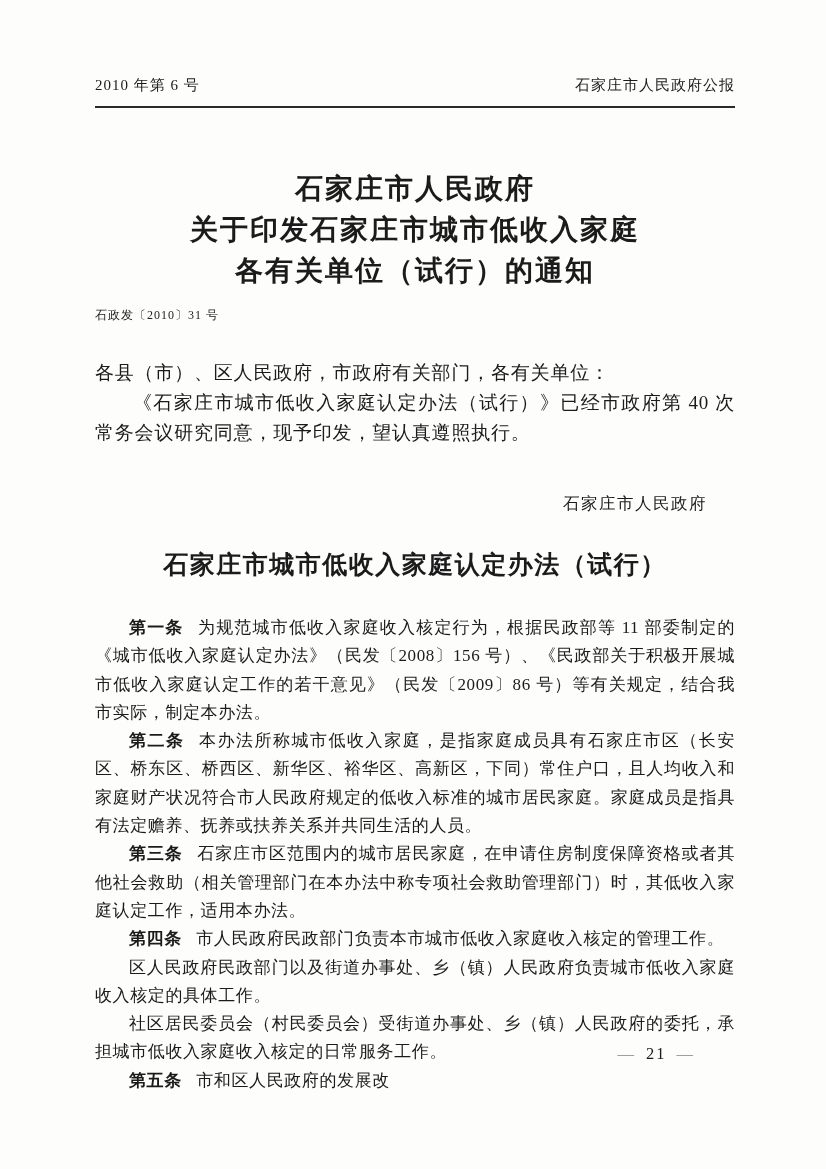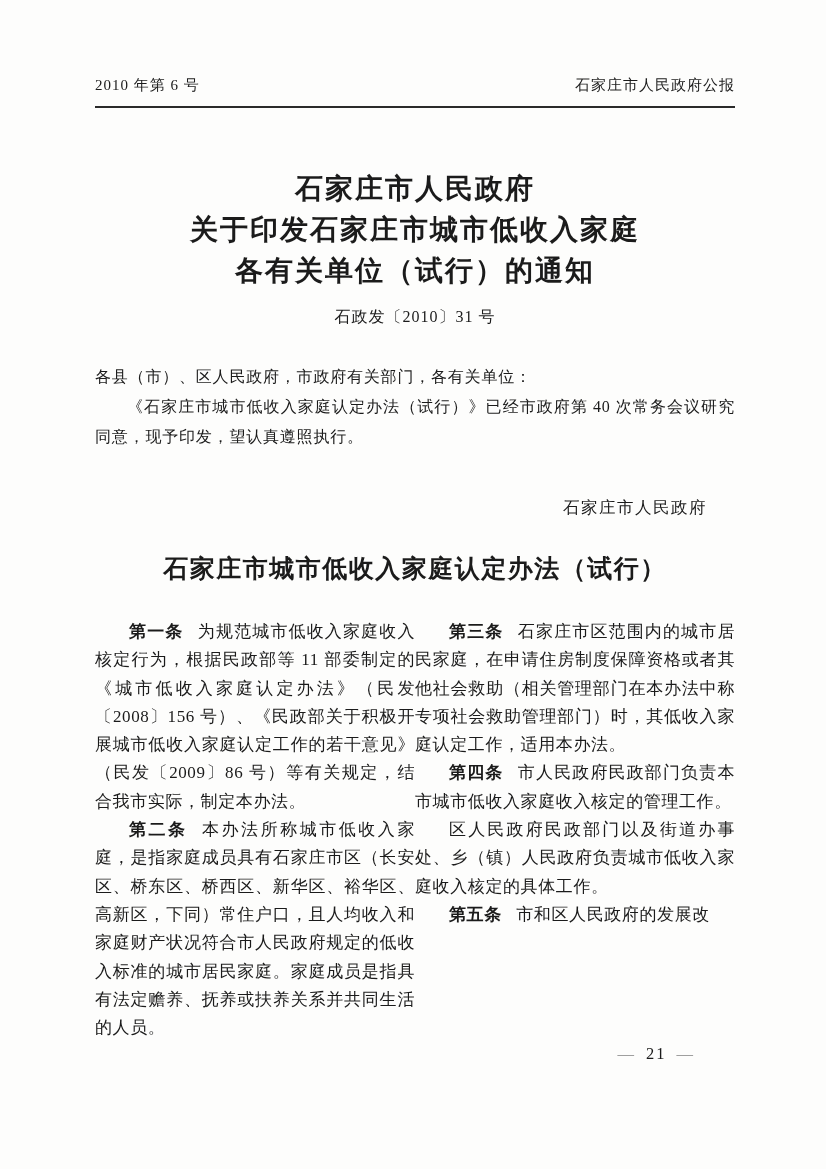--- a/index.html
+++ b/index.html
@@ -29,29 +29,28 @@
   .notice-title {
     margin-top: 60px;
     text-align: center;
     font-size: 28px;
     font-weight: bold;
     line-height: 41px;
     letter-spacing: 2px;
   }
   .doc-number {
     margin-top: 16px;
-    text-align: center;
-    font-size: 16px;
+    font-size: 12px;
     letter-spacing: 1px;
   }
 
   
   .intro {
     margin-top: 34px;
-    font-size: 16px;
+    font-size: 19px;
     line-height: 30px;
     letter-spacing: 0.8px;
     text-align: justify;
   }
   .intro .indent { text-indent: 2em; margin: 0; }
   .intro p { margin: 0; }
 
   
   .signature {
     margin-top: 40px;
@@ -70,20 +69,21 @@
     text-align: center;
     font-size: 25px;
     font-weight: bold;
     letter-spacing: 1.5px;
   }
 
   
   .columns {
     margin-top: 33px;
     display: flex;
+    flex-direction: column;
   }
   .col { flex: 1 1 0; min-width: 0; }
   .clause {
     margin: 0;
     font-size: 17px;
     line-height: 28.3px;
     letter-spacing: 0.6px;
     text-align: justify;
     text-indent: 2em;
   }
@@ -131,20 +131,21 @@
 
   <div class="columns">
     <div class="col">
       <p class="clause"><b class="clause-label">第一条</b><span>为规范城市低收入家庭收入核定行为，根据民政部等 11 部委制定的《城市低收入家庭认定办法》（民发〔2008〕156 号）、《民政部关于积极开展城市低收入家庭认定工作的若干意见》（民发〔2009〕86 号）等有关规定，结合我市实际，制定本办法。</span></p>
       <p class="clause"><b class="clause-label">第二条</b><span>本办法所称城市低收入家庭，是指家庭成员具有石家庄市区（长安区、桥东区、桥西区、新华区、裕华区、高新区，下同）常住户口，且人均收入和家庭财产状况符合市人民政府规定的低收入标准的城市居民家庭。家庭成员是指具有法定赡养、抚养或扶养关系并共同生活的人员。</span></p>
     </div>
     <div class="col">
       <p class="clause"><b class="clause-label">第三条</b><span>石家庄市区范围内的城市居民家庭，在申请住房制度保障资格或者其他社会救助（相关管理部门在本办法中称专项社会救助管理部门）时，其低收入家庭认定工作，适用本办法。</span></p>
       <p class="clause"><b class="clause-label">第四条</b><span>市人民政府民政部门负责本市城市低收入家庭收入核定的管理工作。</span></p>
       <p class="clause"><b class="clause-label"></b><span>区人民政府民政部门以及街道办事处、乡（镇）人民政府负责城市低收入家庭收入核定的具体工作。</span></p>
+      <p class="clause"><b class="clause-label"></b><span>社区居民委员会（村民委员会）受街道办事处、乡（镇）人民政府的委托，承担城市低收入家庭收入核定的日常服务工作。</span></p>
       <p class="clause"><b class="clause-label">第五条</b><span>市和区人民政府的发展改</span></p>
     </div>
   </div>
 
 </div>
 
 <div class="page-footer">
   <span class="dash">—</span><span>21</span><span class="dash">—</span>
 </div>
 

